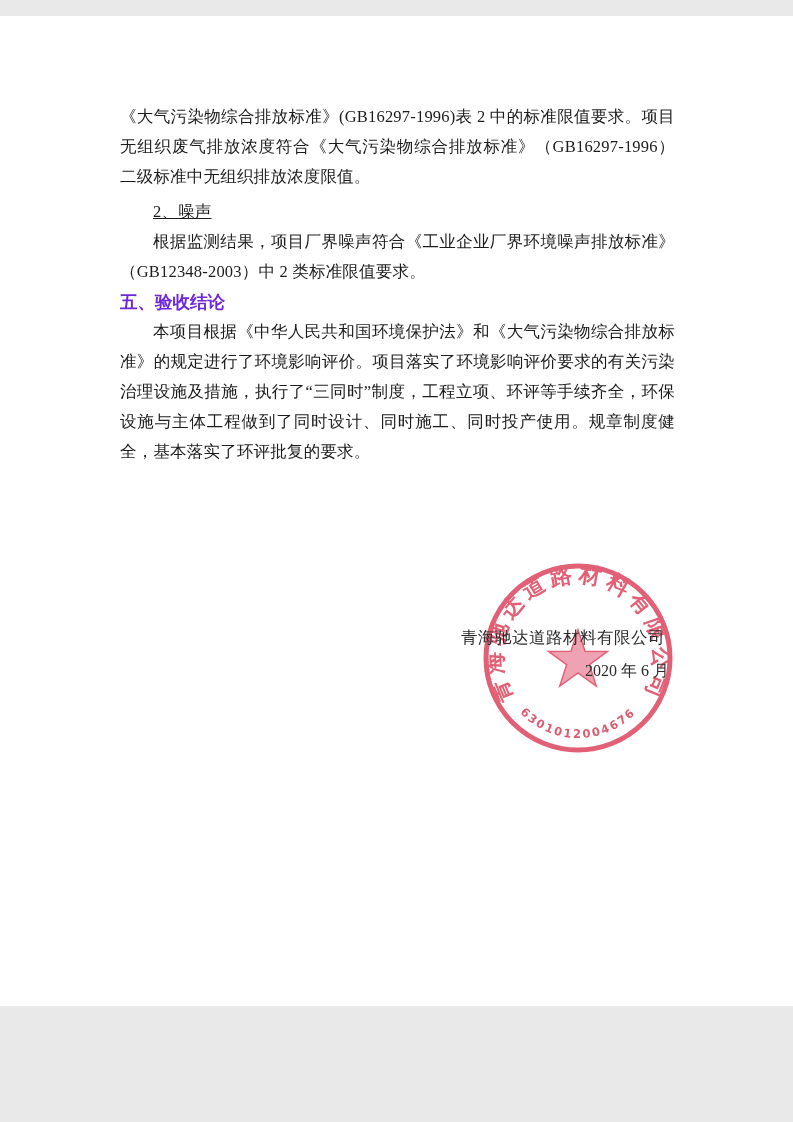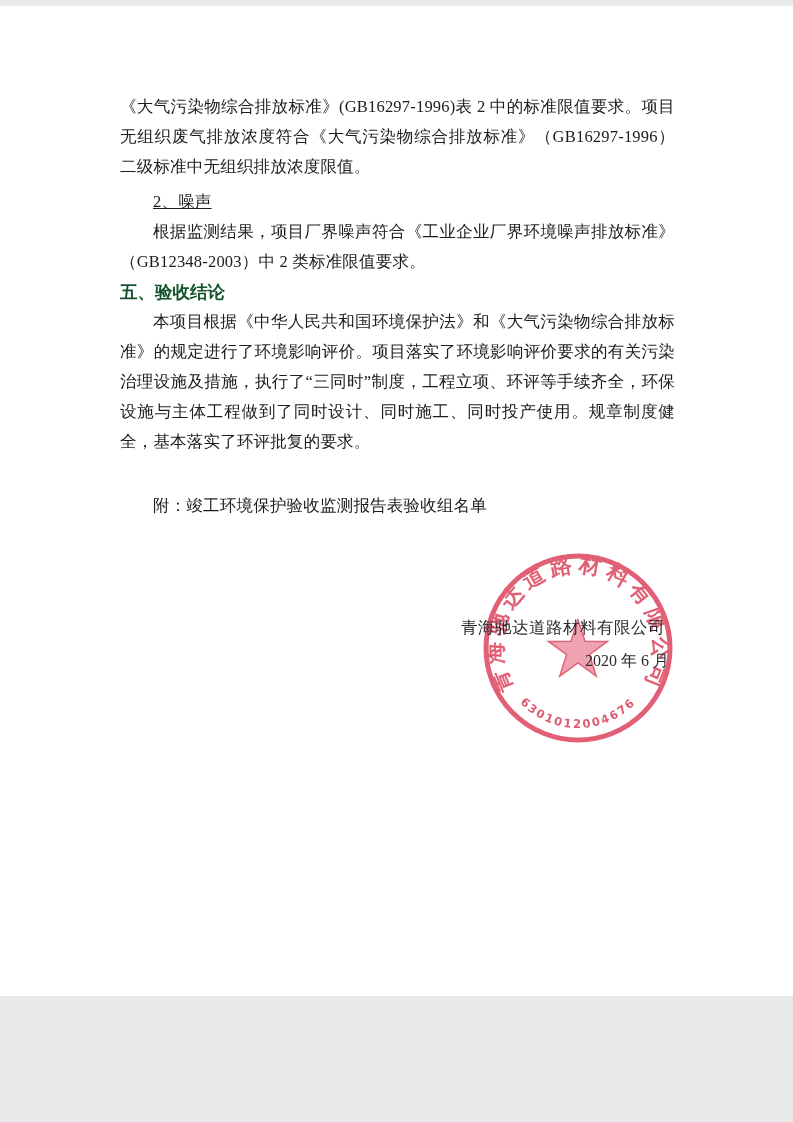--- a/index.html
+++ b/index.html
@@ -4,21 +4,21 @@
 <style>
   html, body {
     margin: 0;
     padding: 0;
     background: #e9e9e9;
   }
   .page {
     position: relative;
     width: 793px;
     height: 990px;
-    margin: 6px auto;
+    margin: 16px auto;
     background: #ffffff;
     overflow: hidden;
     font-family: "Liberation Serif", "DejaVu Serif", serif;
     color: #1c1c1c;
   }
   .content {
     position: absolute;
     left: 120px;
     top: 86px;
     width: 555px;
@@ -32,21 +32,21 @@
   }
   .indent { text-indent: 2em; }
   .gap-s { margin-top: 5px !important; text-decoration: underline; }
   .gap-l { margin-top: 34px !important; }
   .heading {
     margin: 0;
     font-family: "Liberation Sans", "DejaVu Sans", sans-serif;
     font-size: 17.5px;
     font-weight: bold;
     line-height: 30px;
-    color: #14532d;
+    color: #6d28d9;
   }
   .sig-block {
     position: absolute;
     left: 0;
     top: 0;
     width: 793px;
     height: 1122px;
     pointer-events: none;
   }
   .stamp {
@@ -99,21 +99,20 @@
 <body>
 
 <div class="page">
 
   <div class="content">
     <p>《大气污染物综合排放标准》(GB16297-1996)表 2 中的标准限值要求。项目无组织废气排放浓度符合《大气污染物综合排放标准》（GB16297-1996）二级标准中无组织排放浓度限值。</p>
     <p class="indent gap-s">2、噪声</p>
     <p class="indent">根据监测结果，项目厂界噪声符合《工业企业厂界环境噪声排放标准》（GB12348-2003）中 2 类标准限值要求。</p>
     <h2 class="heading">五、验收结论</h2>
     <p class="indent">本项目根据《中华人民共和国环境保护法》和《大气污染物综合排放标准》的规定进行了环境影响评价。项目落实了环境影响评价要求的有关污染治理设施及措施，执行了“三同时”制度，工程立项、环评等手续齐全，环保设施与主体工程做到了同时设计、同时施工、同时投产使用。规章制度健全，基本落实了环评批复的要求。</p>
-    <p class="indent gap-l">附：竣工环境保护验收监测报告表验收组名单</p>
   </div>
 
   <div class="sig-block">
 
     <svg class="stamp" viewBox="0 0 200 200" xmlns="http://www.w3.org/2000/svg">
       <circle class="ring" cx="100" cy="100" r="92" stroke="#e0536a"></circle>
       <path d="M 100,72 L 107.05,93.29 L 129.48,93.42 L 111.41,106.71 L 118.22,128.08 L 100,115 L 81.78,128.08 L 88.59,106.71 L 70.52,93.42 L 92.95,93.29 Z" fill="#ee9cac" stroke="#e0536a" stroke-width="1.5"></path>
       <path id="ringArc" d="M 37.8,143.6 A 76,76 0 1 1 162.2,143.6" fill="none"></path>
       <text class="ring-text" fill="#e0536a">
         <textPath href="#ringArc" startOffset="50%" text-anchor="middle">青海驰达道路材料有限公司</textPath>

